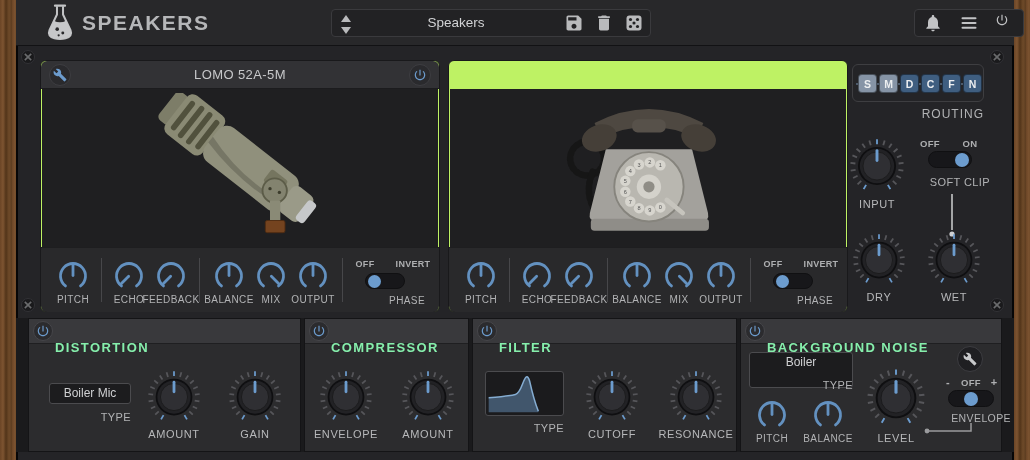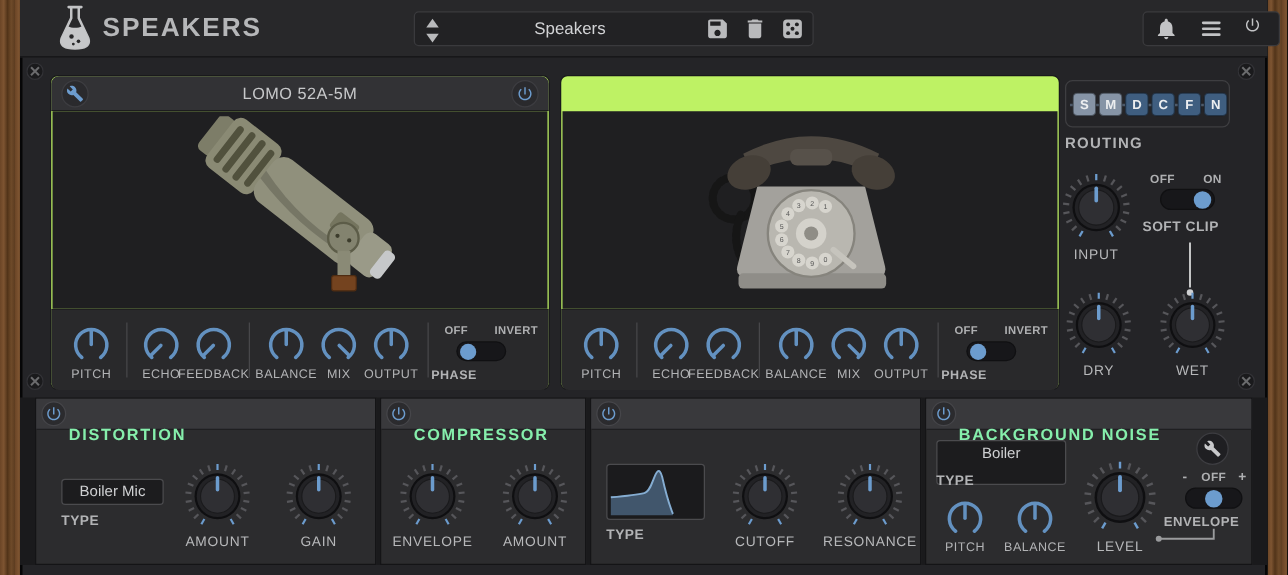--- a/index.html
+++ b/index.html
@@ -29,21 +29,21 @@
   .mod-head{position:absolute;left:0;right:0;top:0;height:28px;background:#323235;border-bottom:1px solid #1c1c1e;border-radius:6px 6px 0 0;}
   .mod-title{position:absolute;left:40px;right:40px;top:0;height:28px;line-height:28px;text-align:center;color:#c7c8ca;font-size:13px;letter-spacing:.4px;}
   .circ-btn{position:absolute;top:3px;width:22px;height:22px;border-radius:50%;background:#2a2a2d;border:1px solid #3d3d41;
     display:flex;align-items:center;justify-content:center;cursor:pointer;}
   .mod-image{position:absolute;left:1px;right:1px;top:28px;height:158px;background:#1f1f21;display:flex;align-items:center;justify-content:center;}
   .mod-controls{position:absolute;left:0;right:0;top:186px;height:65px;background:#29292b;border-top:1px solid #1e1e20;border-radius:0 0 6px 6px;}
   .vdiv{position:absolute;top:10px;height:44px;width:1px;background:#47474a;}
   .sk{position:absolute;width:64px;display:flex;flex-direction:column;align-items:center;}
   .sknob{width:32px;height:32px;cursor:pointer;}
   .lbl{font-size:10px;color:#b2b3b5;letter-spacing:.4px;text-align:center;white-space:nowrap;margin-top:2px;}
-  .lbl2{position:absolute;font-size:10px;color:#b2b3b5;letter-spacing:.4px;text-align:left;white-space:nowrap;font-weight:bold;}
+  .lbl2{position:absolute;font-size:10px;color:#b2b3b5;letter-spacing:.4px;text-align:right;white-space:nowrap;}
   .biglbl{font-size:11px;color:#b7b8ba;letter-spacing:.6px;text-align:center;margin-top:3px;}
   .toggle{position:absolute;background:#17171a;border-radius:9px;cursor:pointer;border:1px solid #101012;}
   .toggle .dot{position:absolute;top:1px;width:13px;height:13px;border-radius:50%;background:#6c9cce;}
   .toggle.off .dot{left:2px;} .toggle.on .dot{right:2px;} .toggle.mid .dot{left:50%;margin-left:-6.5px;}
   .tglbl{position:absolute;font-size:9px;font-weight:bold;color:#aeafb1;letter-spacing:.3px;text-align:center;}
   
   .routing-box{position:absolute;left:852px;top:64px;width:132px;height:38px;border:1px solid #3e3e41;border-radius:6px;}
   .rline{position:absolute;left:3px;right:3px;top:18px;height:2px;background:#4d5a6a;}
   .rbtn{position:absolute;top:9px;width:19px;height:19px;border-radius:4px;line-height:19px;text-align:center;
     font-size:10.5px;font-weight:bold;color:#eceef0;cursor:pointer;border:1px solid rgba(0,0,0,.45);}
@@ -601,20 +601,21 @@
       </div>
     </div>
 
     <div class="section" style="left:456px;width:265px">
       <div class="sec-head">
         <div class="pwrbtn pwr">
             <svg viewBox="0 0 24 24" width="14" height="14">
               <path fill="#6c9cce" d="M13 3h-2v10h2V3zm4.83 2.17l-1.42 1.42C17.99 7.86 19 9.81 19 12c0 3.87-3.13 7-7 7s-7-3.13-7-7c0-2.19 1.01-4.14 2.58-5.41L6.17 5.17C4.23 6.82 3 9.26 3 12c0 4.97 4.03 9 9 9s9-4.03 9-9c0-2.74-1.23-5.18-3.17-6.83z"></path>
             </svg>
           </div>
+        <div class="sec-title">FILTER</div>
       </div>
       <div class="graphbox" style="left:12px;top:52px;width:79px;height:45px">
         <svg viewBox="0 0 79 45" width="77" height="43">
           <path d="M2,27 C14,26 24,25 30,23.5 C36,22 37.5,9 41,5.5 C42.5,4 44,6 45,10 C47,19 50,31 54,41 L54,42 L2,42 Z" fill="rgba(104,146,188,0.5)"></path>
           <path d="M2,27 C14,26 24,25 30,23.5 C36,22 37.5,9 41,5.5 C42.5,4 44,6 45,10 C47,19 50,31 54,41" fill="none" stroke="#85add2" stroke-width="1.6"></path>
         </svg>
       </div>
       <div class="lbl2" style="left:12px;top:103px;width:79px;font-size:11px">TYPE</div>
       <div class="bk" style="left:99px;top:50px">
         <div class="bknob" style="width:56px;height:56px"><svg viewBox="0 0 64 64" width="100%" height="100%">

